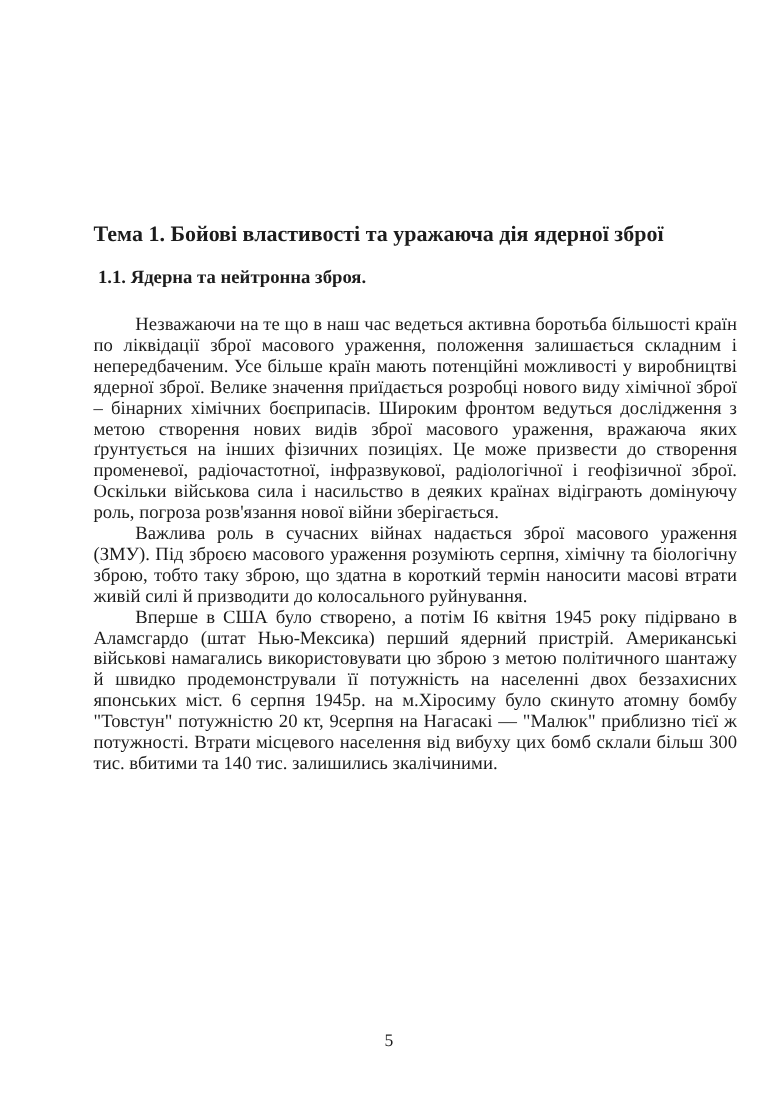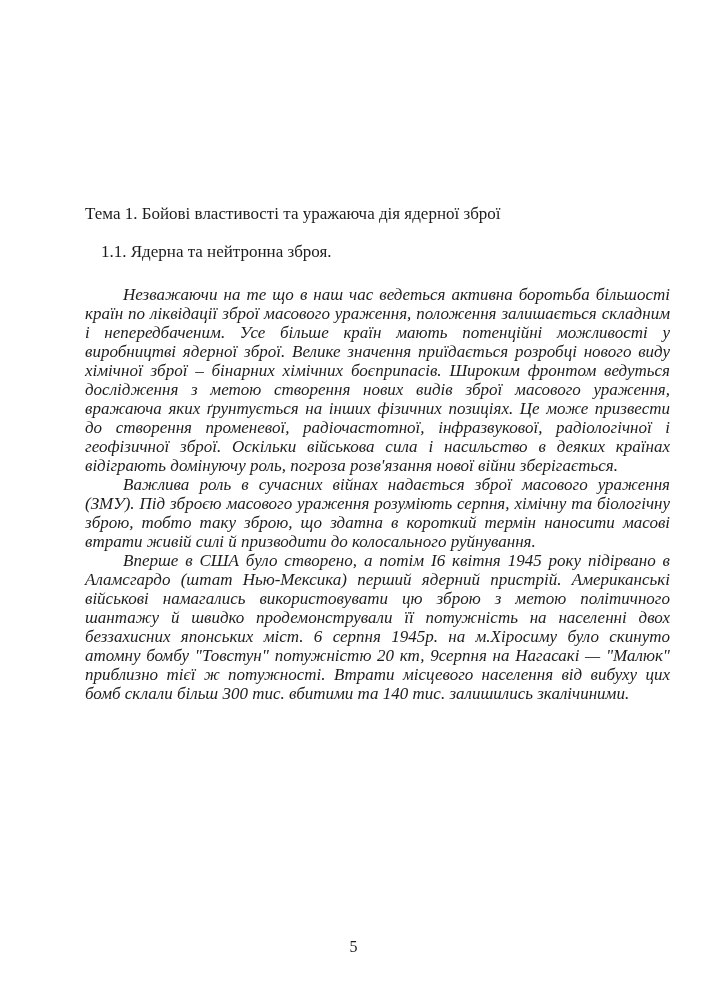--- a/index.html
+++ b/index.html
@@ -18,38 +18,37 @@
     inset: 0;
     background: #ffffff;
   }
   .content {
     position: absolute;
     left: 85px;
     top: 204px;
     width: 585px;
   }
   .doc-title {
-    font-size: 17px;
-    font-weight: 400;
+    font-size: 20px;
+    font-weight: 700;
     line-height: 19px;
     margin: 0 0 19px 0;
   }
   .doc-subtitle {
     font-size: 17px;
-    font-weight: 400;
+    font-weight: 700;
     line-height: 19px;
-    margin: 0 0 24px 16px;
+    margin: 0 0 24px 4px;
   }
   .body-text p {
     margin: 0;
     font-size: 17px;
     line-height: 19px;
     text-align: justify;
     text-indent: 38px;
-    font-style: italic;
   }
   .page-number {
     position: absolute;
     left: 0;
     top: 938px;
     width: 707px;
     text-align: center;
     font-size: 16px;
     color: #1c1c1c;
   }

